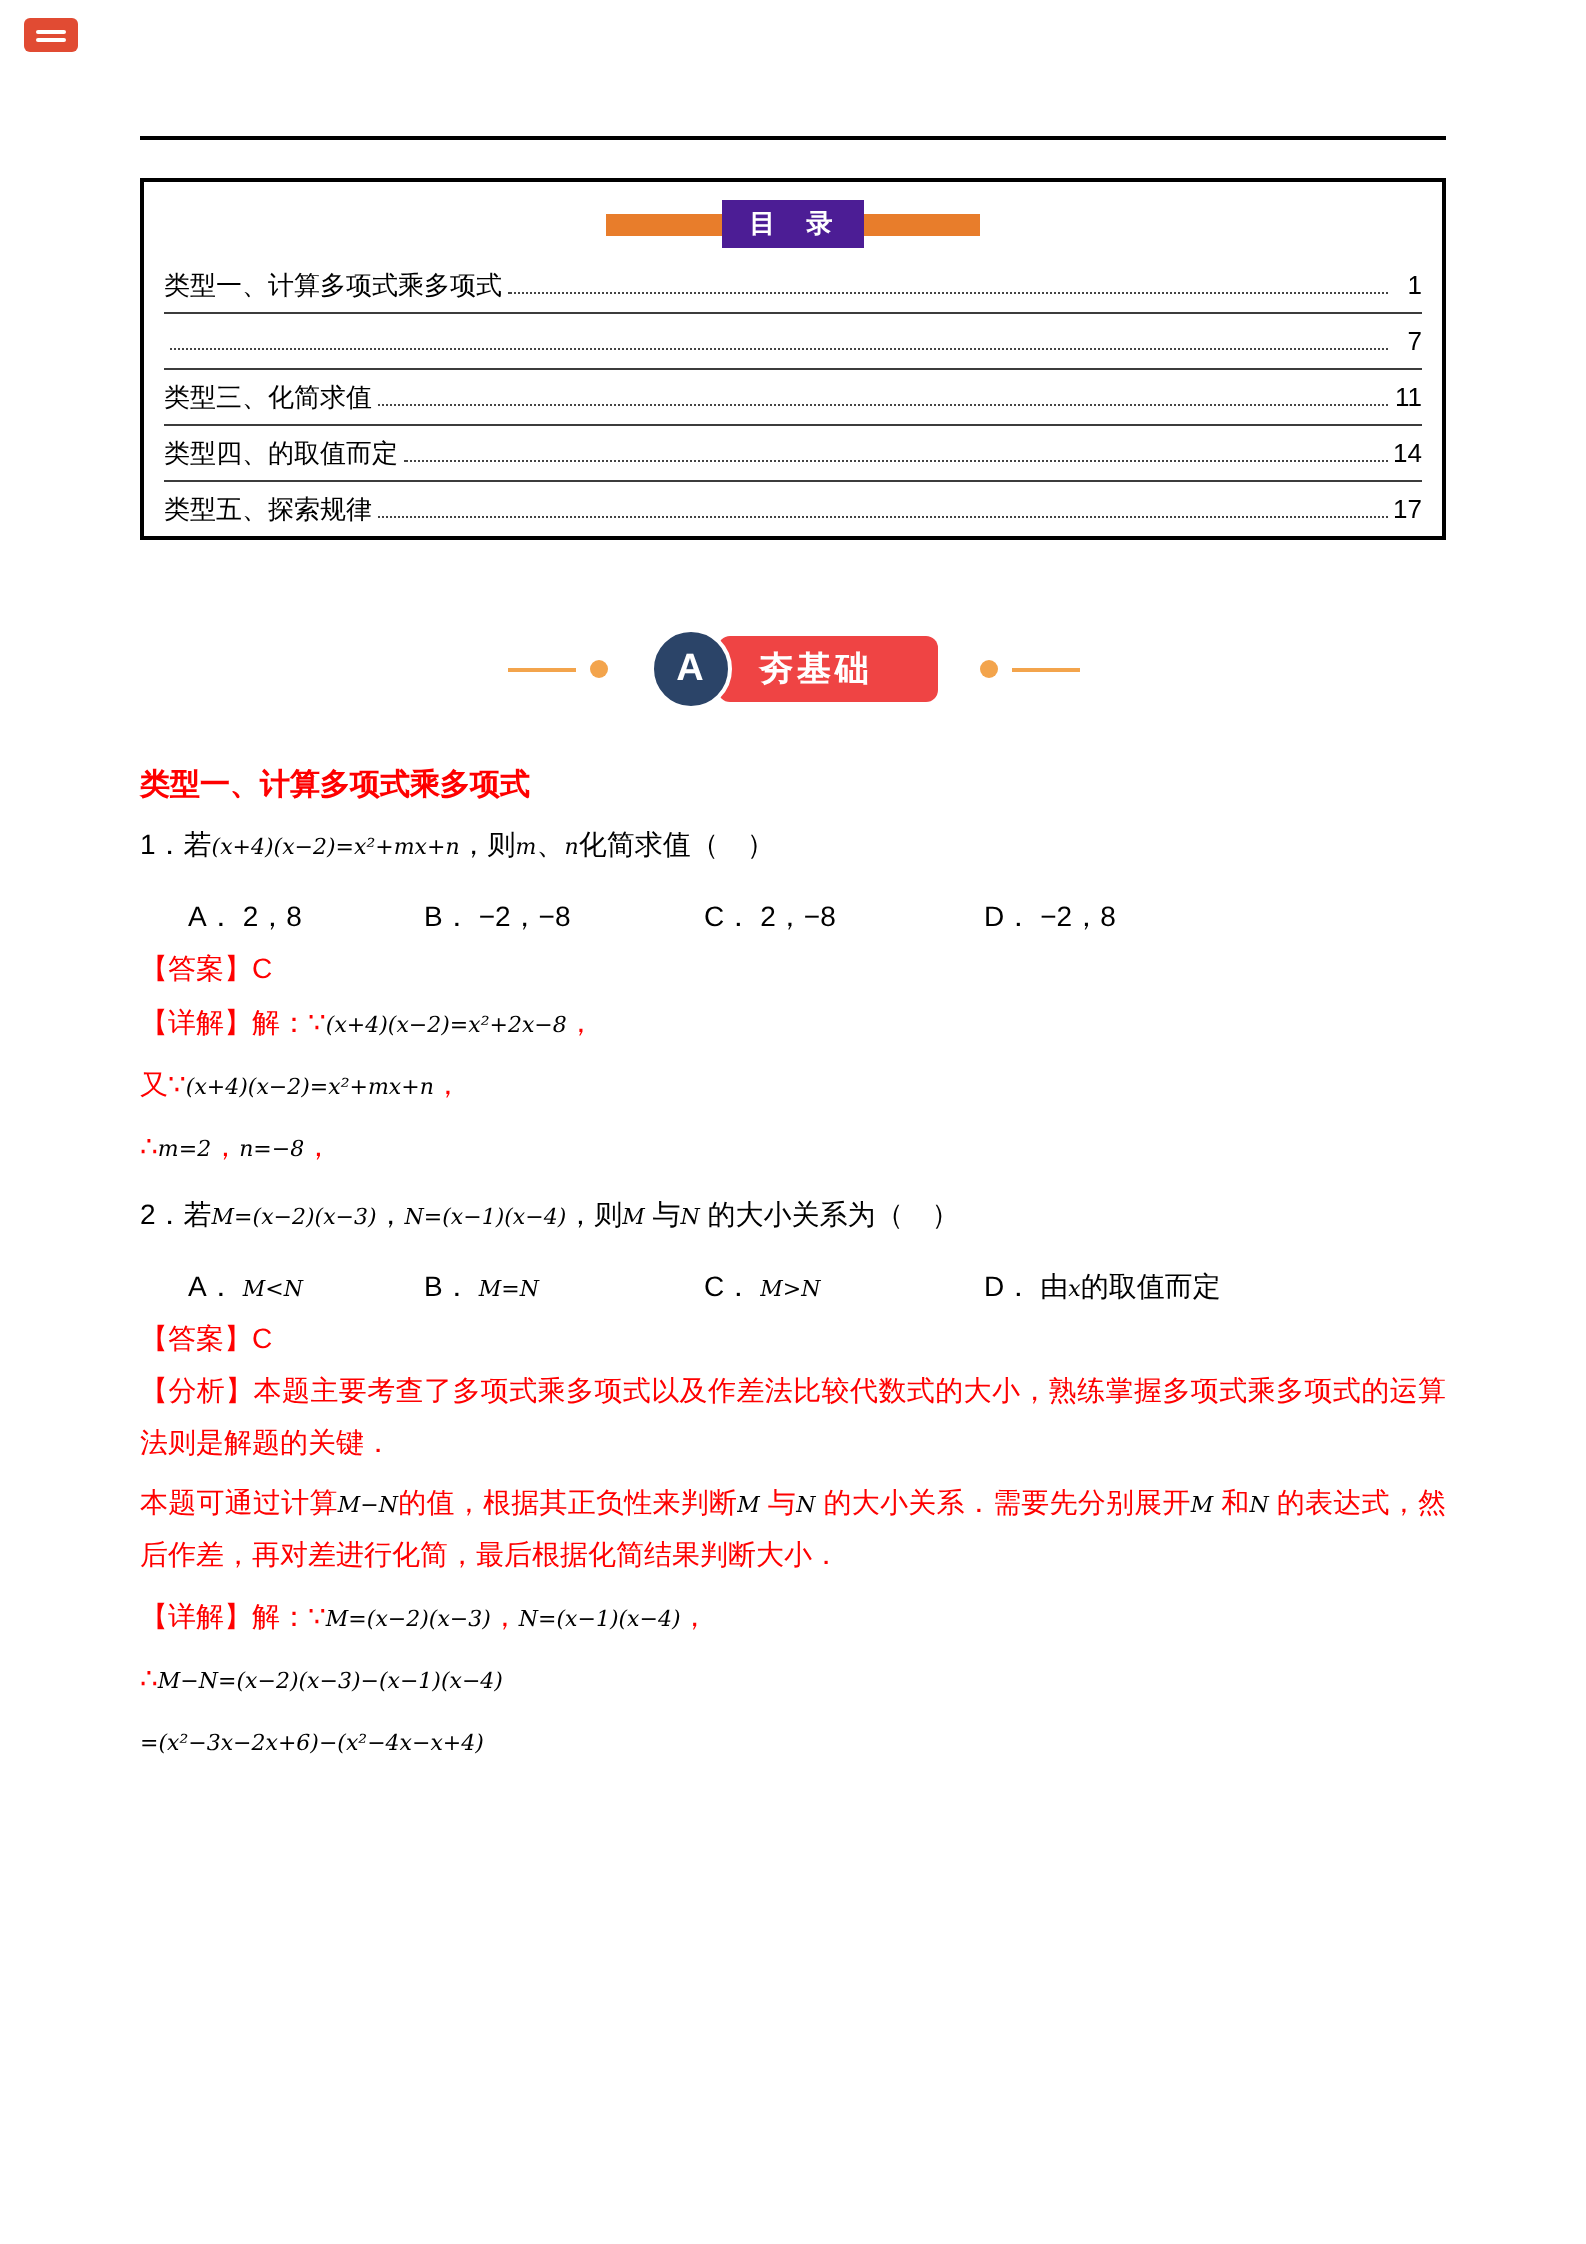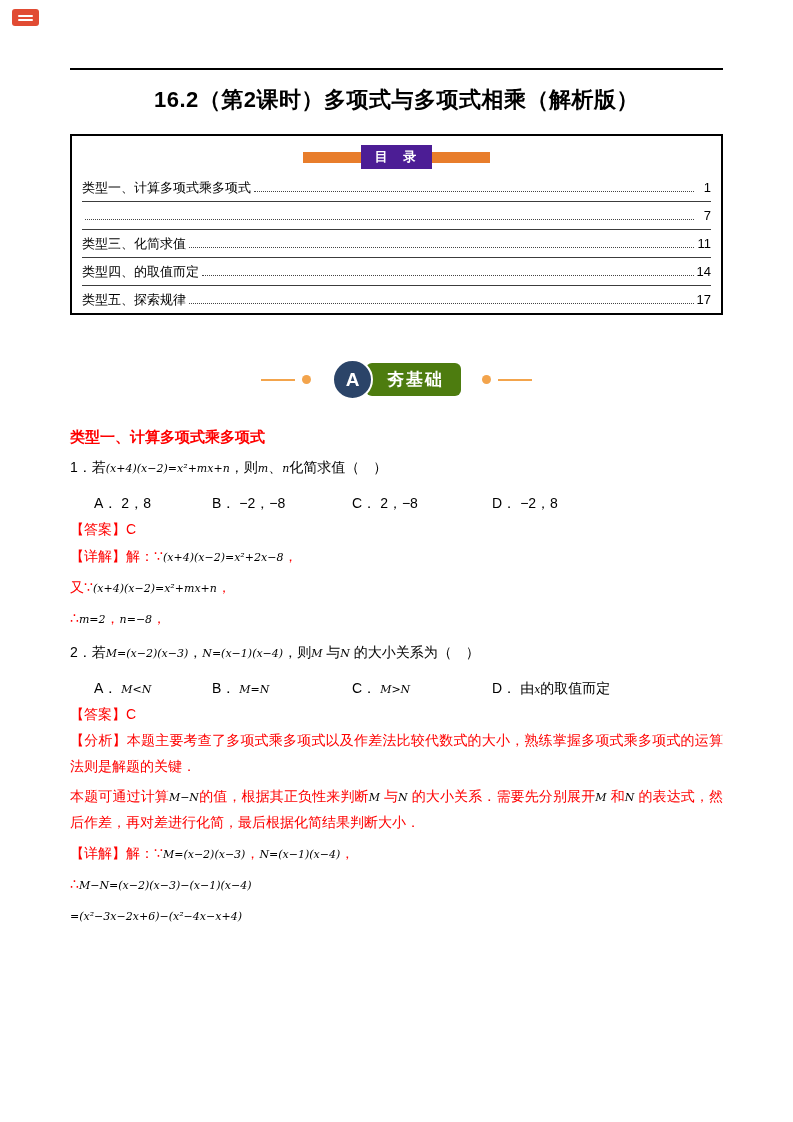--- a/index.html
+++ b/index.html
@@ -15,21 +15,21 @@
   .toc-chip{background:#4c1d95;color:#fff;font-size:13px;font-weight:bold;padding:3px 10px 3px 14px;letter-spacing:6px;}
   .toc-row{display:flex;align-items:center;height:27px;font-size:13px;border-bottom:1px solid #3c3c3c;color:#000;}
   .toc-row:last-child{border-bottom:none;}
   .toc-leader{flex:1;border-bottom:1.6px dotted #444;margin:0 3px;transform:translateY(4px);}
   .toc-page{min-width:14px;text-align:right;}
   .badge-row{margin-top:44px;display:flex;align-items:center;justify-content:center;}
   .badge-line{width:34px;height:2px;background:#F3A44C;}
   .badge-dot{width:9px;height:9px;border-radius:50%;background:#F3A44C;margin:0 7px;}
   .badge-spacer{width:14px;}
   .badge-circle{width:37px;height:37px;border-radius:50%;background:#2B4468;color:#fff;font-size:19px;font-weight:bold;display:flex;align-items:center;justify-content:center;z-index:2;margin-right:-7px;border:2px solid #fff;}
-  .badge-pill{background:#4d7c0f;color:#fff;font-size:17px;font-weight:bold;padding:5px 17px 5px 21px;border-radius:6px;letter-spacing:2px;}
+  .badge-pill{background:#ef4444;color:#fff;font-size:17px;font-weight:bold;padding:5px 32px 5px 21px;border-radius:6px;letter-spacing:2px;}
   .section-heading{margin-top:28px;font-size:15px;font-weight:bold;color:#FE0000;}
   .stem{margin-top:12px;font-size:14px;color:#000;}
   .options{margin-top:18px;padding-left:24px;display:grid;grid-template-columns:118px 140px 140px auto;font-size:14px;color:#000;}
   .option{white-space:nowrap;}
   .opt-key{margin-right:4px;}
   .answer{margin-top:8px;font-size:14px;color:#FE0000;}
   .para{margin-top:4px;font-size:14px;line-height:1.85;text-align:justify;}
   .para.red-all{color:#FE0000;}
   .line{margin-top:9px;font-size:14px;min-height:22px;}
   .eq-center{text-align:left;}
@@ -42,21 +42,20 @@
 
 <div class="corner-logo">
     <i></i>
     <i></i>
   </div>
 
 <div class="main">
 
   <div class="top-rule"></div>
 
-  <div class="page-title">16.2（第2课时）多项式与多项式相乘（解析版）</div>
 
   <div class="toc-box">
     <div class="toc-header">
       <span class="toc-bar"></span>
       <span class="toc-chip">目 录</span>
       <span class="toc-bar"></span>
     </div>
     <div class="toc-row">
       <span class="toc-label">类型一、计算多项式乘多项式</span>
       <span class="toc-leader"></span>

